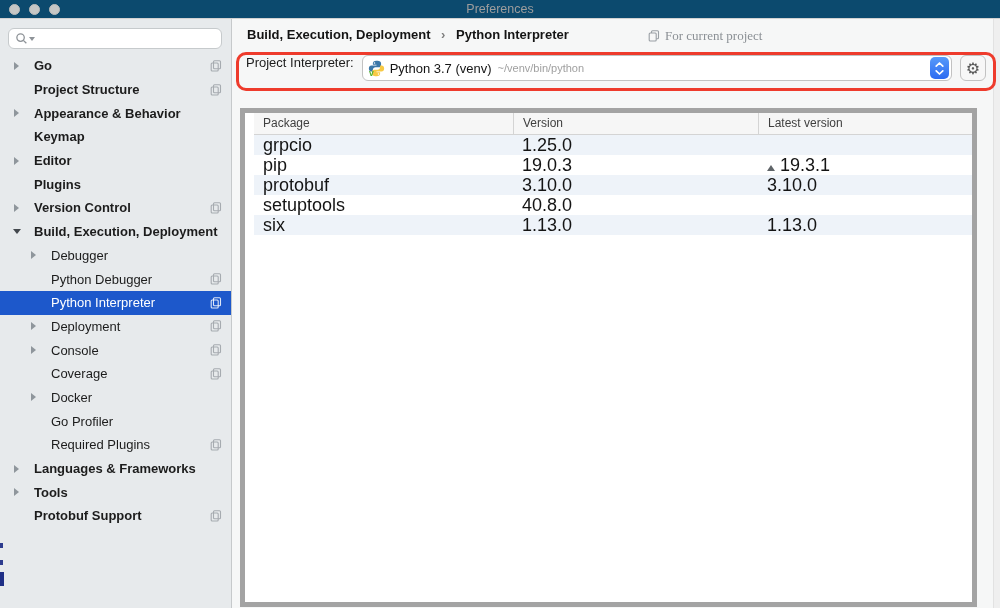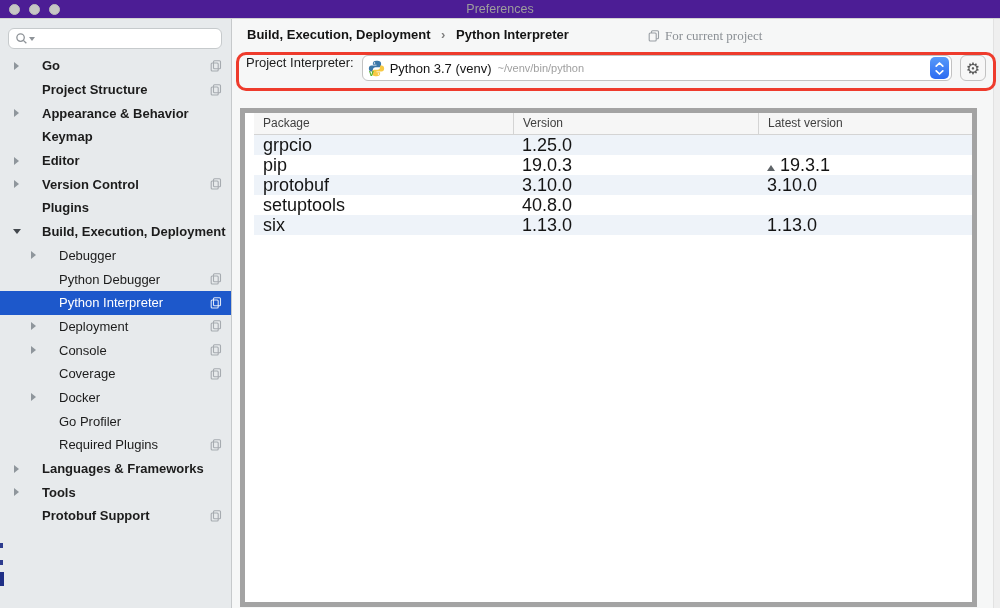--- a/index.html
+++ b/index.html
@@ -1,21 +1,21 @@
 <!DOCTYPE html>
 <html><head>
 <meta charset="utf-8">
 <style>
   * { box-sizing: border-box; margin: 0; padding: 0; }
   html, body { width: 1000px; height: 608px; }
   body { font-family: "Liberation Sans", "DejaVu Sans", sans-serif; background: #f6f7f7; }
   .window { position: relative; width: 1000px; height: 608px; overflow: hidden; background: #f6f7f7; }
 
   
-  .titlebar { position: relative; height: 19px; background: #4c1d95; border-bottom: 1px solid #d2d2d2; }
+  .titlebar { position: relative; height: 19px; background: #0c4a6e; border-bottom: 1px solid #d2d2d2; }
   .light { position: absolute; top: 4px; width: 11px; height: 11px; border-radius: 50%; background: #c7c7c5; border: 1px solid #bcbcba; }
   .light.l1 { left: 9px; } .light.l2 { left: 29px; } .light.l3 { left: 49px; }
   .win-title { text-align: center; line-height: 18px; font-size: 12.5px; color: #9d9d9d; }
 
   
   .body { display: flex; height: 589px; }
 
   
   .sidebar { position: relative; width: 232px; flex: none; background: #e7eaec; border-right: 1px solid #c6c9cb; }
   .search { position: absolute; top: 9px; left: 8px; right: 9px; height: 21px; background: #fff;
@@ -26,21 +26,21 @@
   .tree { position: absolute; top: 35px; left: 0; right: 0; }
   .tree-item { position: relative; height: 23.7px; display: flex; align-items: center; font-size: 13px; color: #1c1c1c; cursor: default; }
   .tree-item.lvl0 { padding-left: 11px; }
   .tree-item.lvl1 { padding-left: 28px; }
   .tree-item.bold .tree-label { font-weight: bold; }
   .tree-item.selected { background: #1d58cb; }
   .tree-item.selected .tree-label { color: #fff; }
   .arrow { width: 11px; height: 11px; flex: none; display: inline-flex; align-items: center; justify-content: center; }
   .arrow.collapsed::before { content: ''; border-left: 5px solid #8f969c; border-top: 4px solid transparent; border-bottom: 4px solid transparent; }
   .arrow.expanded::before  { content: ''; border-top: 5px solid #43484d; border-left: 4px solid transparent; border-right: 4px solid transparent; }
-  .tree-label { margin-left: 20px; white-space: nowrap; }
+  .tree-label { margin-left: 12px; white-space: nowrap; }
   .per-icon { position: absolute; right: 9px; top: 50%; transform: translateY(-50%); color: #a6abb0; }
   .selected .per-icon { color: rgba(255,255,255,.85); }
 
   
   .main { position: relative; flex: 1; background: #f6f7f7; }
   .right-gutter { position: absolute; top: 0; right: 0; width: 7px; height: 100%; background: #efefef; border-left: 1px solid #e2e2e2; }
 
   .breadcrumb { position: absolute; left: 15px; top: 8px; font-size: 13px; font-weight: bold; color: #141414; white-space: nowrap; }
   .crumb-sep { font-weight: bold; color: #7d7d7d; padding: 0 7px; font-size: 13px; }
   .scope { position: absolute; left: 416px; top: 9px; display: flex; align-items: center; gap: 5px; color: #8b9095; font-size: 13px; font-family: Liberation Serif, serif; }
@@ -120,30 +120,30 @@
           </div>
           <div class="tree-item lvl0 bold">
             <span class="arrow none"></span>
             <span class="tree-label">Keymap</span>
           </div>
           <div class="tree-item lvl0 bold">
             <span class="arrow collapsed"></span>
             <span class="tree-label">Editor</span>
           </div>
           <div class="tree-item lvl0 bold">
+            <span class="arrow none"></span>
+            <span class="tree-label">Plugins</span>
+          </div>
+          <div class="tree-item lvl0 bold">
             <span class="arrow collapsed"></span>
             <span class="tree-label">Version Control</span>
             <svg width="12" height="12" viewBox="0 0 12 12" class="per-icon">
               <rect x="3.5" y="0.8" width="7" height="8" rx="1" fill="none" stroke="currentColor" stroke-width="1.1"></rect>
               <rect x="1.2" y="3" width="7" height="8" rx="1" fill="none" stroke="currentColor" stroke-width="1.1"></rect>
             </svg>
-          </div>
-          <div class="tree-item lvl0 bold">
-            <span class="arrow none"></span>
-            <span class="tree-label">Plugins</span>
           </div>
           <div class="tree-item lvl0 bold">
             <span class="arrow expanded"></span>
             <span class="tree-label">Build, Execution, Deployment</span>
           </div>
           <div class="tree-item lvl1">
             <span class="arrow collapsed"></span>
             <span class="tree-label">Debugger</span>
           </div>
           <div class="tree-item lvl1">

